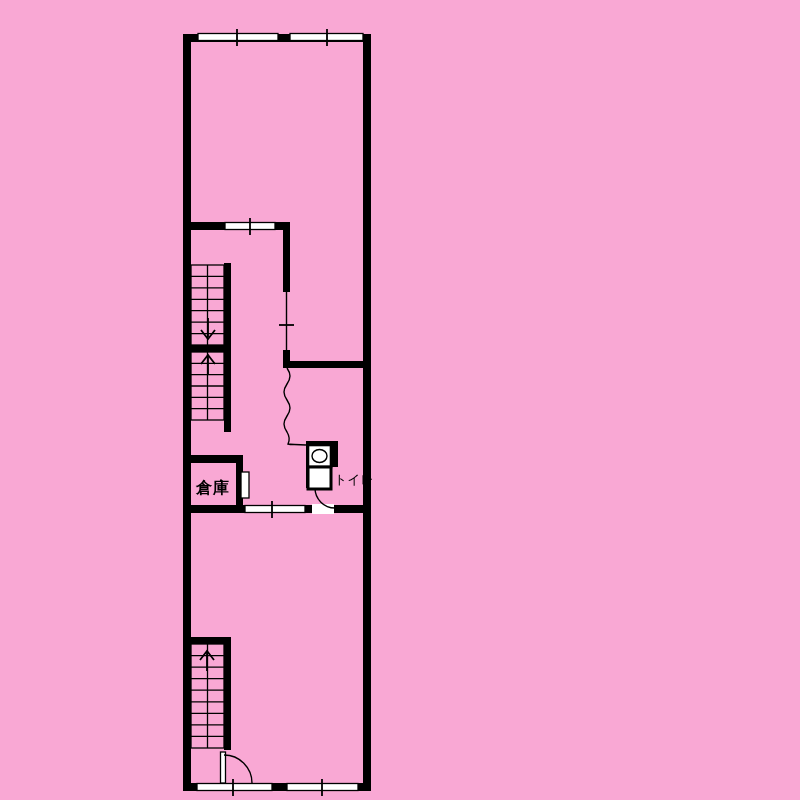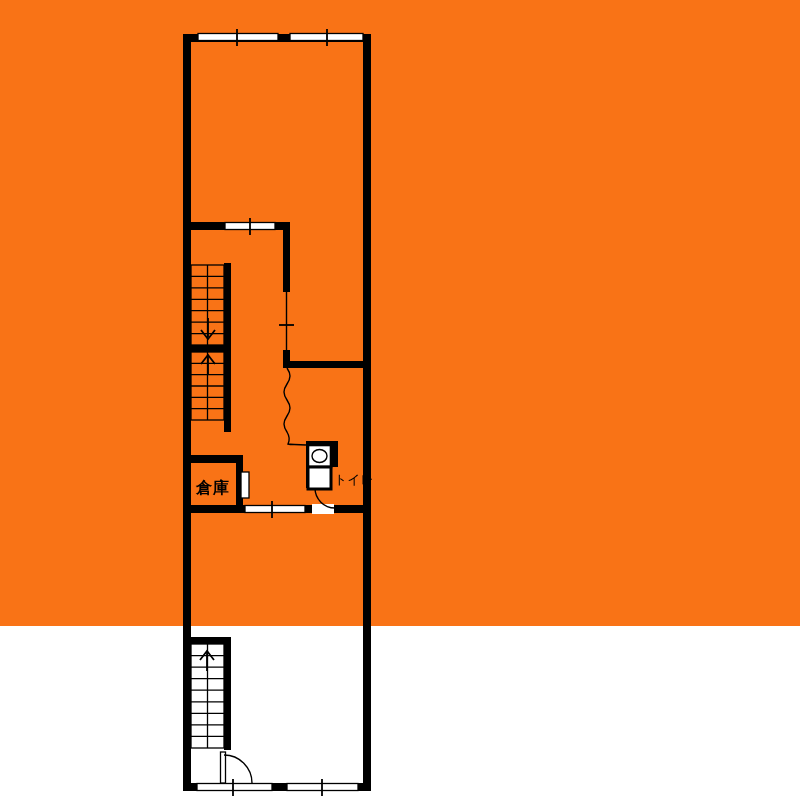--- a/index.html
+++ b/index.html
@@ -1,17 +1,17 @@
 <!DOCTYPE html>
 <html><head>
 <meta charset="utf-8">
 <style>
   html,body{margin:0;padding:0;background:#ffffff;width:800px;height:800px;overflow:hidden;
     font-family:"DejaVu Sans","Liberation Sans",sans-serif;}
-  .stage{position:relative;width:800px;height:626px;background:#f97316;}
+  .stage{position:relative;width:800px;height:800px;background:#f9a8d4;}
   svg{position:absolute;left:0;top:0;}
   .wall{fill:#000000;stroke:none;}
   .thin{stroke:#000000;stroke-width:1.4;fill:none;}
   .tread{stroke:#000000;stroke-width:1.3;fill:none;}
   .win{fill:#ffffff;stroke:#000000;stroke-width:1.3;}
   .tick{stroke:#000000;stroke-width:1.8;fill:none;}
   .gap{fill:#ffffff;stroke:none;}
   .fix2{stroke:#000000;stroke-width:2.6;fill:#ffffff;}
   .fix3{stroke:#000000;stroke-width:3;fill:#ffffff;}
   .arrow{stroke:#000000;stroke-width:1.8;fill:none;}

